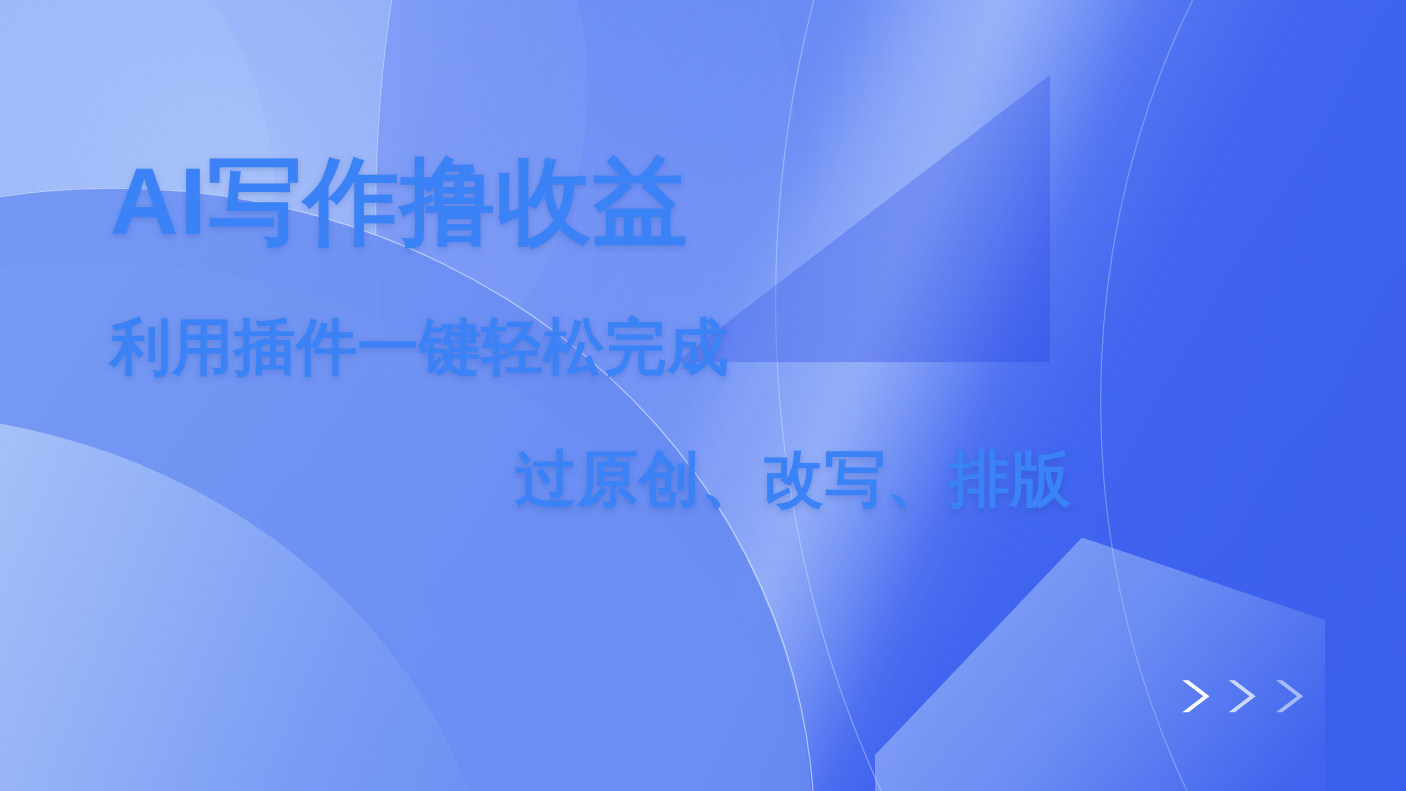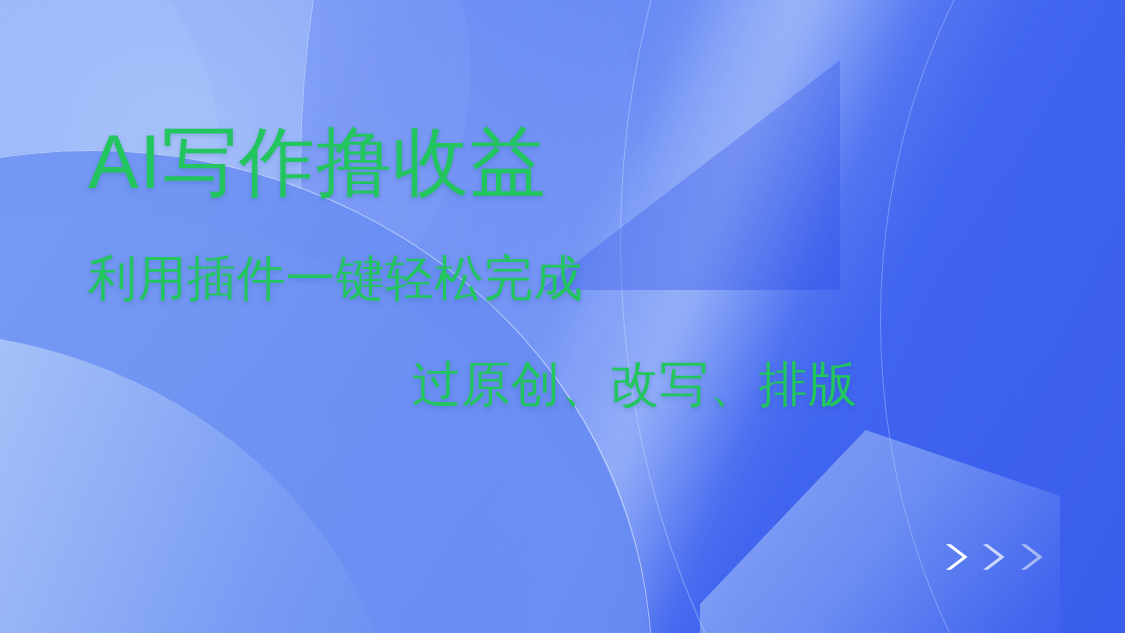--- a/index.html
+++ b/index.html
@@ -229,22 +229,22 @@
   }
 
   
   .headline-group {
     position: absolute;
     inset: 0;
     z-index: 6;
   }
   .line {
     position: absolute;
-    color: #22c55e;
-    font-weight: 400;
+    color: #3b82f6;
+    font-weight: 700;
     white-space: nowrap;
     letter-spacing: 0.5px;
     text-shadow: 0 2px 5px rgba(30,60,150,0.22);
   }
   .line-1 {
     left: 88px;
     top: 124px;
     font-size: 76px;
     line-height: 1;
     letter-spacing: 1px;

